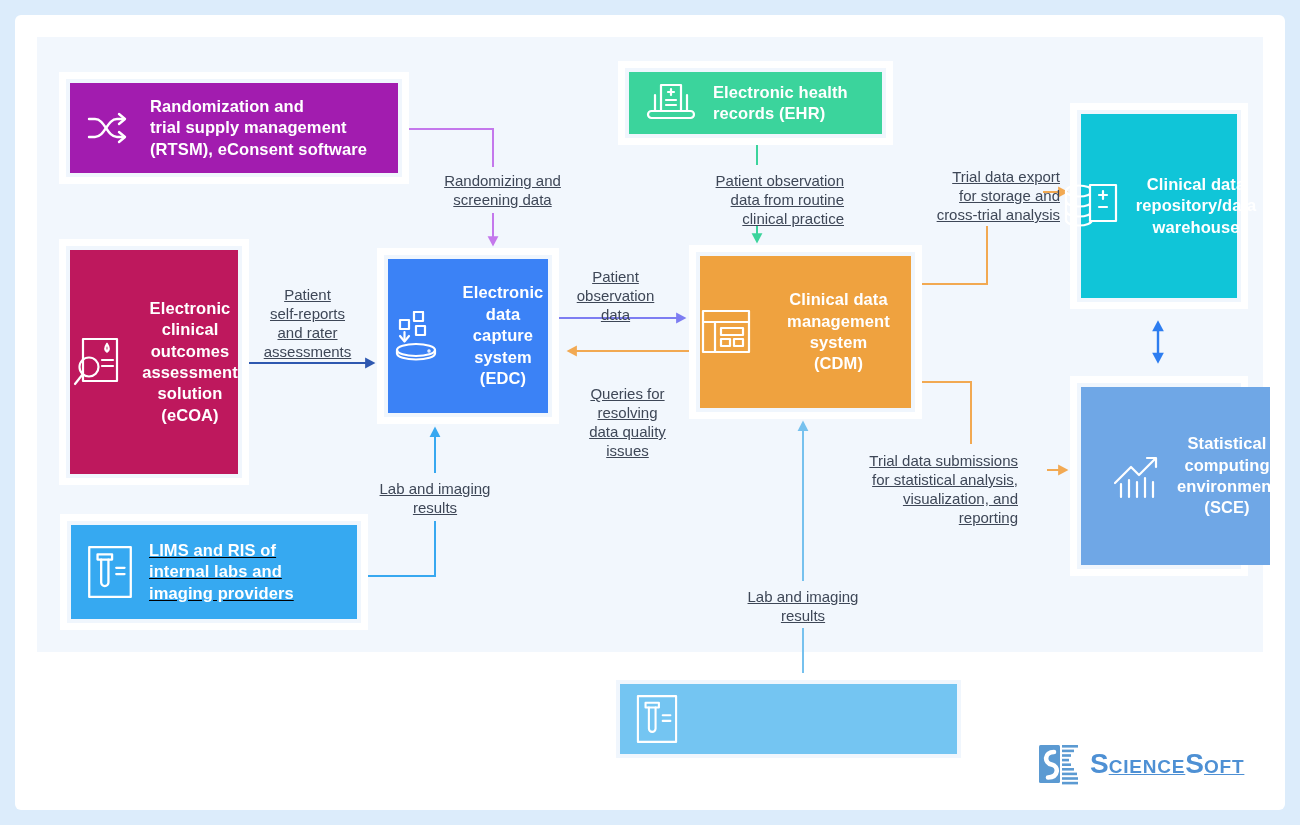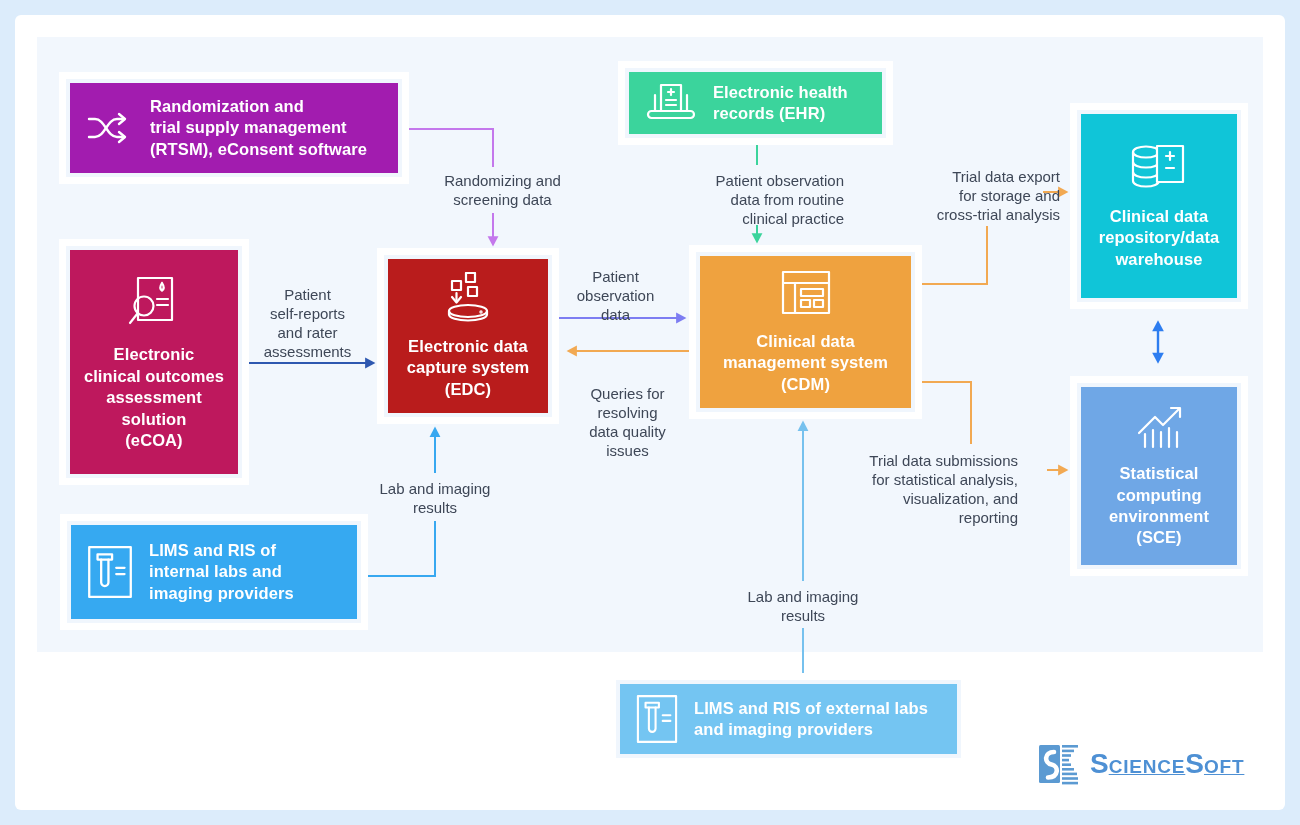--- a/index.html
+++ b/index.html
@@ -21,24 +21,24 @@
     padding:4px;box-sizing:border-box;
   }
   .box{
     width:100%;height:100%;display:flex;align-items:center;color:#fff;
   }
   .box .txt{
     white-space:pre-line;font-weight:600;font-size:16.5px;line-height:1.3;
     letter-spacing:.1px;
   }
   .row{flex-direction:row;justify-content:flex-start;gap:16px;padding-left:16px;box-sizing:border-box;text-align:left;}
-  .col{flex-direction:column;justify-content:center;gap:14px;text-align:center;align-items:center;}
+  .col{flex-direction:row;justify-content:center;gap:14px;text-align:center;align-items:center;}
   .edge-label{
     position:absolute;color:#3e4757;font-size:15px;line-height:19px;
-    white-space:pre-line;text-align:center;
+    white-space:pre-line;text-align:center;text-decoration:underline;
   }
   .edge-label.left{text-align:right;}
   svg.wires{position:absolute;left:0;top:0;pointer-events:none;}
   .icon{flex:0 0 auto;display:block;}
   
   .brand{position:absolute;left:1038px;top:742px;display:flex;align-items:center;gap:10px;}
   .wordmark{color:#4e90d4;font-weight:700;display:flex;align-items:baseline;}
   .brand-big{font-size:28px;}
   .brand-small{font-size:19px;letter-spacing:.8px;text-decoration:underline;}
 </style>
@@ -148,21 +148,21 @@
     </svg>
     <div class="txt">Electronic
 clinical outcomes
 assessment
 solution
 (eCOA)</div>
   </div>
 </div>
 
 <div class="frame" style="left:377px;top:248px;width:182px;height:176px;">
-  <div class="box col" style="background-color: #b91c1c;">
+  <div class="box col" style="background-color: #3b82f6;">
     <svg class="icon" width="56" height="50" viewBox="0 0 56 50" fill="none" stroke="#fff" stroke-width="2.2" stroke-linecap="round" stroke-linejoin="round">
       <rect x="26" y="1" width="9" height="9"></rect>
       <rect x="12" y="9" width="9" height="9"></rect>
       <rect x="28" y="15" width="9" height="9"></rect>
       <path d="M16.5,21 V28"></path>
         <path d="M12,25 L16.5,30.5 L21,25"></path>
       <ellipse cx="28" cy="39" rx="19" ry="6"></ellipse>
       <path d="M9,39 v3.5 a19,6 0 0 0 38,0 V39"></path>
       <circle cx="41" cy="40" r="0.6" fill="#fff"></circle>
     </svg>
@@ -199,34 +199,34 @@
       <path d="M41,10 V18 M37,14 H45"></path>
       <path d="M37,26 H45"></path>
     </svg>
     <div class="txt">Clinical data
 repository/data
 warehouse</div>
   </div>
 </div>
 
 <div class="frame" style="left:1070px;top:376px;width:178px;height:200px;">
-  <div class="box col" style="background-color: rgb(111, 167, 230);">
+  <div class="box col" style="background-color: rgb(111, 167, 230); padding-left: 33px;">
     <svg class="icon" width="56" height="46" viewBox="0 0 56 46" fill="none" stroke="#fff" stroke-width="2.2" stroke-linecap="round" stroke-linejoin="round">
       <path d="M14,31 V44 M22,27 V44 M30,29 V44 M38,25 V44 M46,29 V44"></path>
       <path d="M8,30 L24,14 L32,22 L48,6"></path>
       <path d="M40,5 L49,5 L49,14"></path>
     </svg>
     <div class="txt">Statistical
 computing
 environment
 (SCE)</div>
   </div>
 </div>
 
-<div class="frame" style="left:60px;top:514px;width:308px;height:116px;">
+<div class="frame" style="left:60px;top:514px;width:308px;height:116px;text-decoration:underline;">
   <div class="box row" style="background-color: rgb(54, 169, 241);">
     <svg class="icon" width="46" height="54" viewBox="0 0 44 52" fill="none" stroke="#fff" stroke-width="2.2" stroke-linecap="round" stroke-linejoin="round">
       <rect x="2" y="2" width="40" height="48"></rect>
       <rect x="10" y="9" width="14" height="5"></rect>
       <path d="M13.5,14 V36 a3.5,3.5 0 0 0 7,0 V14"></path>
       <path d="M28,22 H36 M28,28 H36"></path>
     </svg>
     <div class="txt">LIMS and RIS of
 internal labs and
 imaging providers</div>
@@ -234,22 +234,20 @@
 </div>
 
 <div class="frame" style="left:609px;top:673px;width:359px;height:92px;">
   <div class="box row" style="background-color: rgb(116, 197, 242);">
     <svg class="icon" width="42" height="50" viewBox="0 0 44 52" fill="none" stroke="#fff" stroke-width="2.2" stroke-linecap="round" stroke-linejoin="round">
       <rect x="2" y="2" width="40" height="48"></rect>
       <rect x="10" y="9" width="14" height="5"></rect>
       <path d="M13.5,14 V36 a3.5,3.5 0 0 0 7,0 V14"></path>
       <path d="M28,22 H36 M28,28 H36"></path>
     </svg>
-    <div class="txt">LIMS and RIS of external labs
-and imaging providers</div>
   </div>
 </div>
 
 <div class="edge-label" style="left:420px;top:171px;width:165px;">Randomizing and
 screening data</div>
 <div class="edge-label" style="left:670px;top:171px;width:174px;text-align:right;">Patient observation
 data from routine
 clinical practice</div>
 <div class="edge-label" style="left:250px;top:285px;width:115px;">Patient
 self-reports

